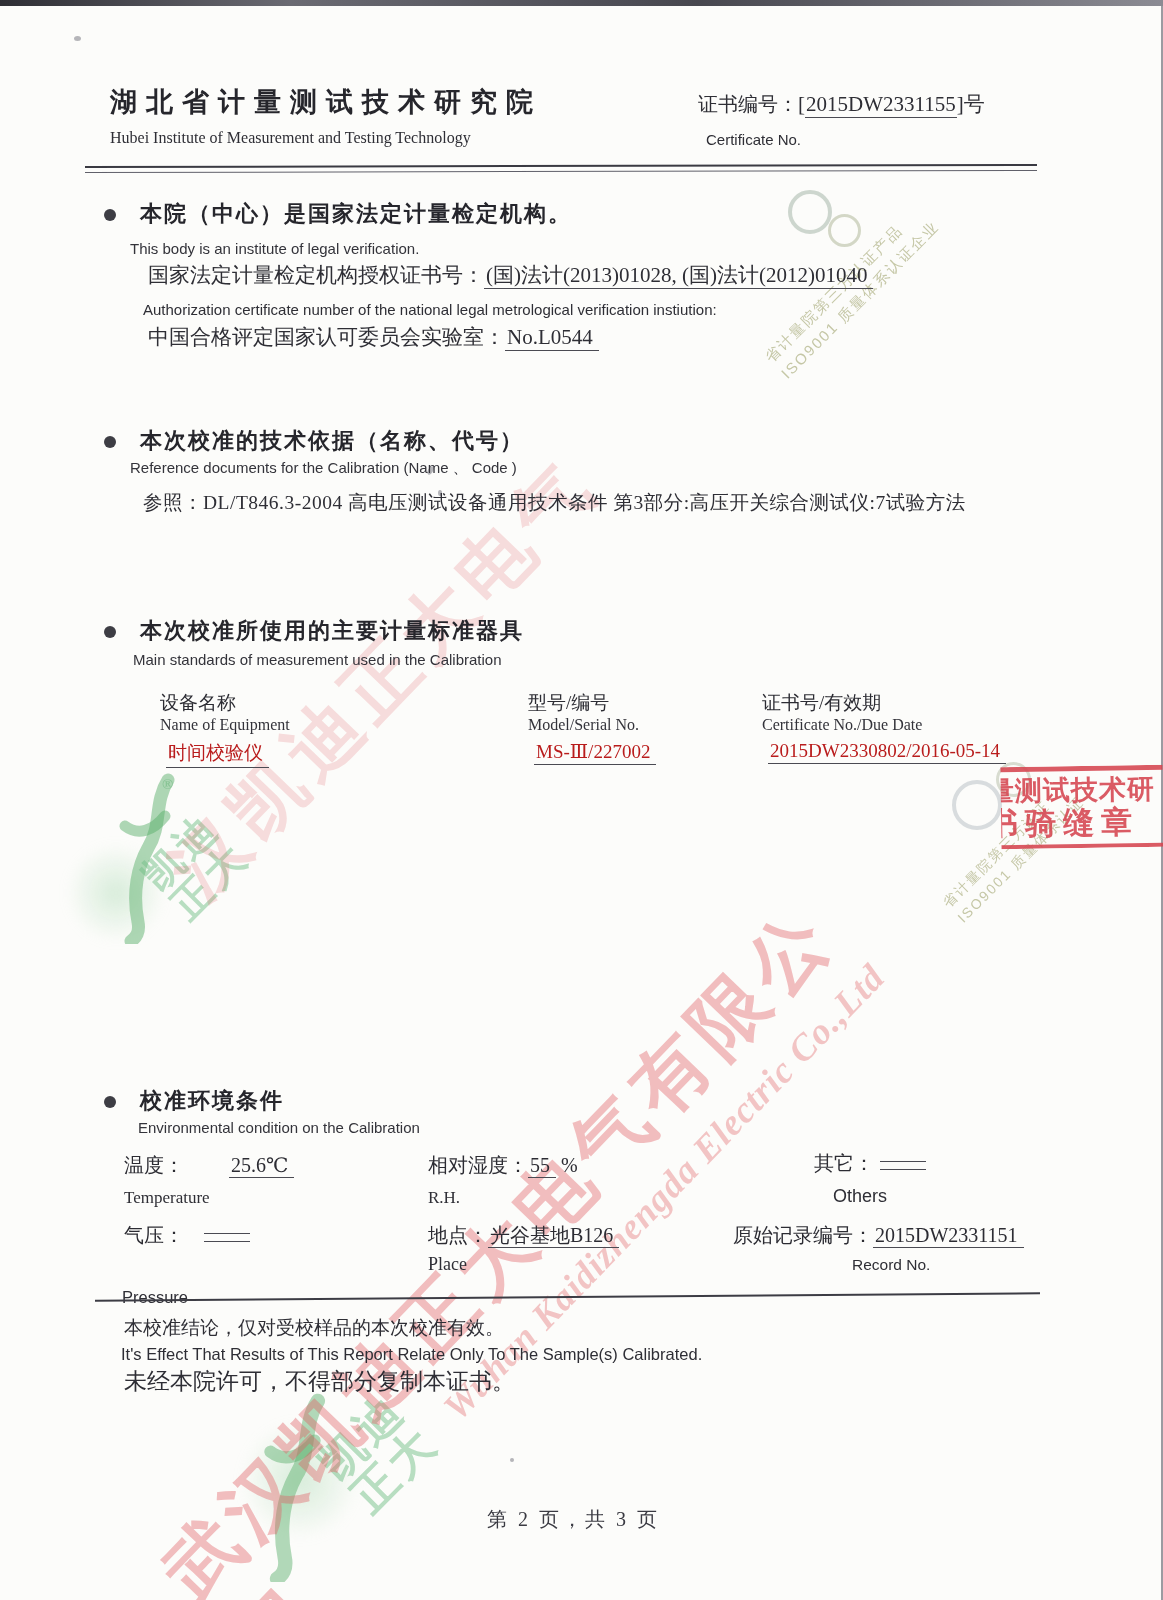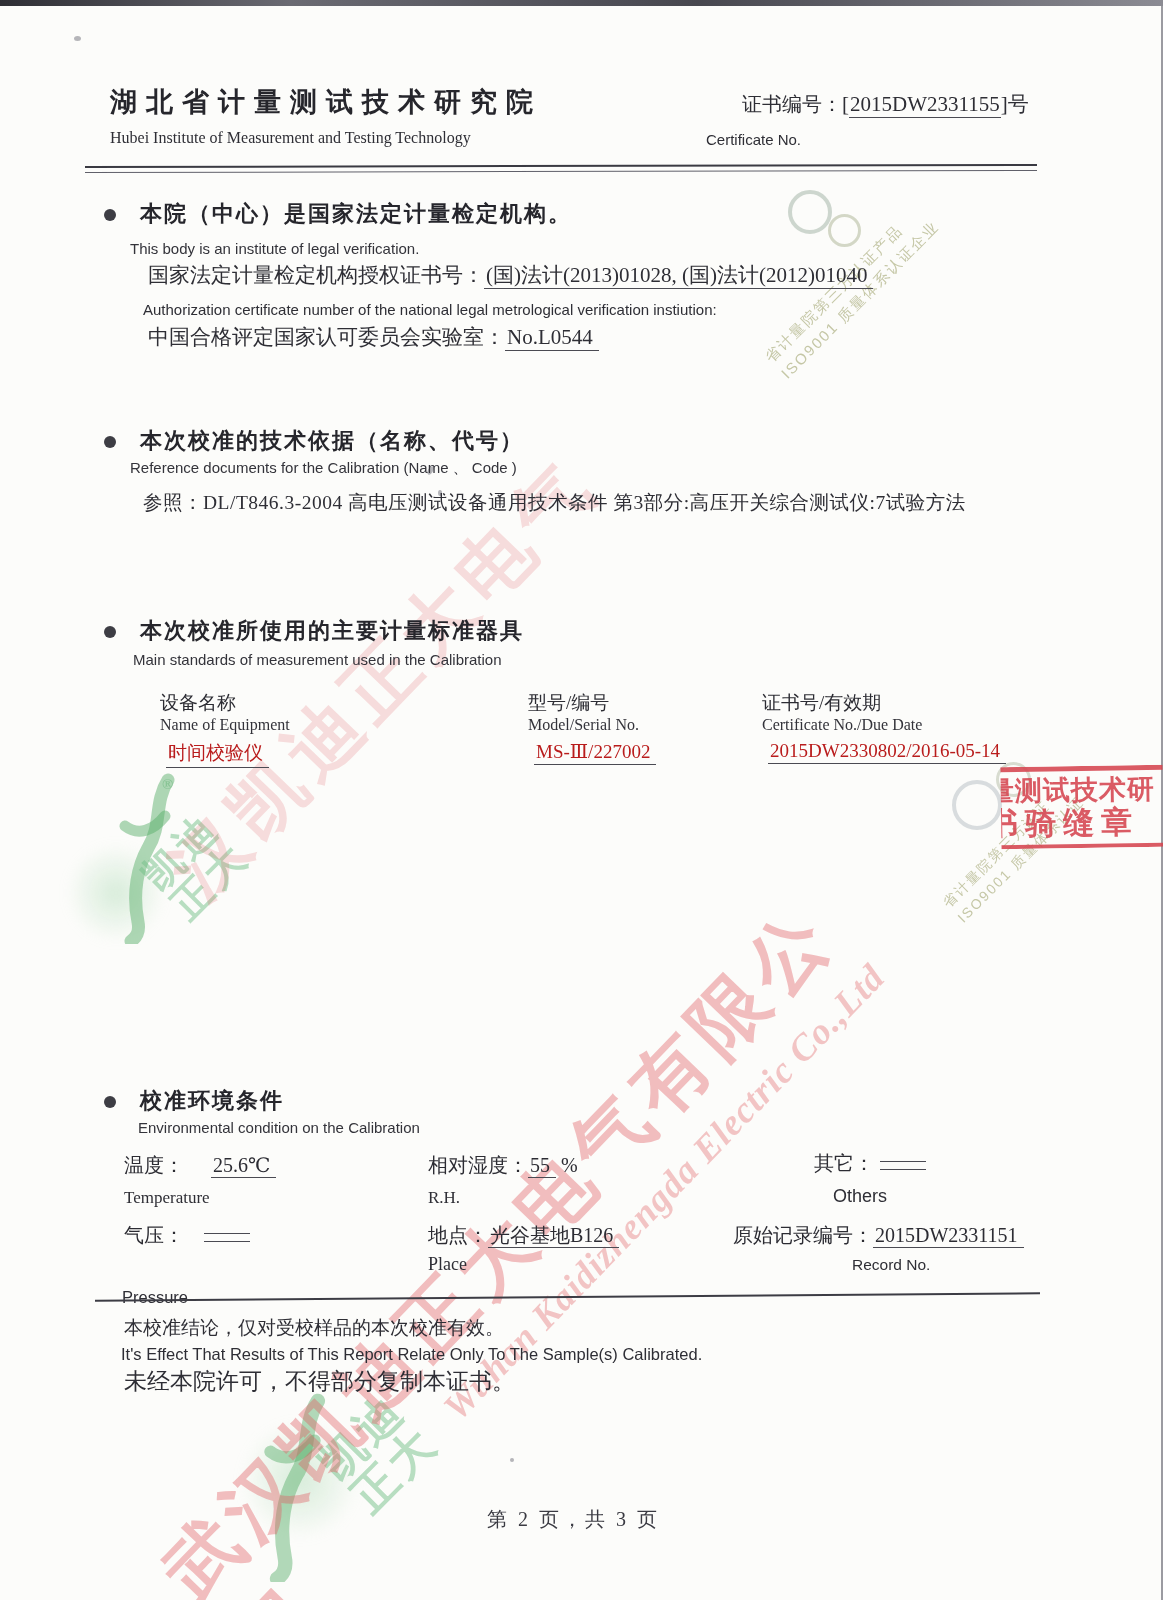--- a/index.html
+++ b/index.html
@@ -99,21 +99,21 @@
     <div class="wm-circle" style="left:952px;top:780px;width:42px;height:42px;border:4px solid rgba(150,160,170,.35);"></div>
     <div class="wm-circle" style="left:996px;top:762px;width:29px;height:29px;border:3px solid rgba(150,160,130,.35);"></div>
     <div class="wm-khaki" style="left:938px;top:898px;font-size:14px;">
       <div>省计量院第三方认证</div>
       <div>ISO9001 质量体系认证</div>
     </div>
   </div>
 
   <div class="abs" style="left:110px;top:84px;font-size:27px;font-weight:600;letter-spacing:9px;color:#26262c;">湖北省计量测试技术研究院</div>
   <div class="abs" style="left:110px;top:129px;font-size:16px;">Hubei Institute of Measurement and Testing Technology</div>
-  <div class="abs" style="left:698px;top:90px;font-size:20px;margin-left:44px;">
+  <div class="abs" style="left:698px;top:90px;font-size:20px;">
     <span>证书编号：</span><span style="font-size:21px;">[</span><span class="u" style="font-size:21px;padding:0 1px 1px 1px;">2015DW2331155</span><span style="font-size:21px;">]号</span>
   </div>
   <div class="abs sans" style="left:706px;top:131px;font-size:15px;">Certificate No.</div>
   <div class="rule-dbl"></div>
 
   <div class="bullet" style="left:104px;top:209px;"></div>
   <div class="abs sec-title" style="left:140px;top:199px;">本院（中心）是国家法定计量检定机构。</div>
   <div class="abs sec-en sans" style="left:130px;top:240px;">This body is an institute  of  legal  verification.</div>
   <div class="abs" style="left:148px;top:261px;font-size:21px;">
     <span>国家法定计量检定机构授权证书号：</span><span class="u">(国)法计(2013)01028, (国)法计(2012)01040</span>
@@ -150,21 +150,21 @@
       <div class="stamp-bar2"></div>
     </div>
   </div>
 
   <div class="bullet" style="left:104px;top:1096px;"></div>
   <div class="abs sec-title" style="left:140px;top:1086px;">校准环境条件</div>
   <div class="abs sec-en sans" style="left:138px;top:1119px;">Environmental condition on the Calibration</div>
 
   <div class="abs cnlabel" style="left:124px;top:1152px;">
     <span>温度：</span>
-    <span class="u" style="margin-left:22px;">25.6℃</span>
+    <span class="u" style="margin-left:40px;">25.6℃</span>
   </div>
   <div class="abs cnlabel" style="left:428px;top:1152px;">
     <span>相对湿度：</span><span class="u">55</span>
     <span>%</span>
   </div>
   <div class="abs cnlabel" style="left:814px;top:1150px;">
     <span>其它：</span><span class="dash2"></span>
   </div>
   <div class="abs" style="left:124px;top:1188px;font-size:17px;">Temperature</div>
   <div class="abs" style="left:428px;top:1188px;font-size:17px;">R.H.</div>

